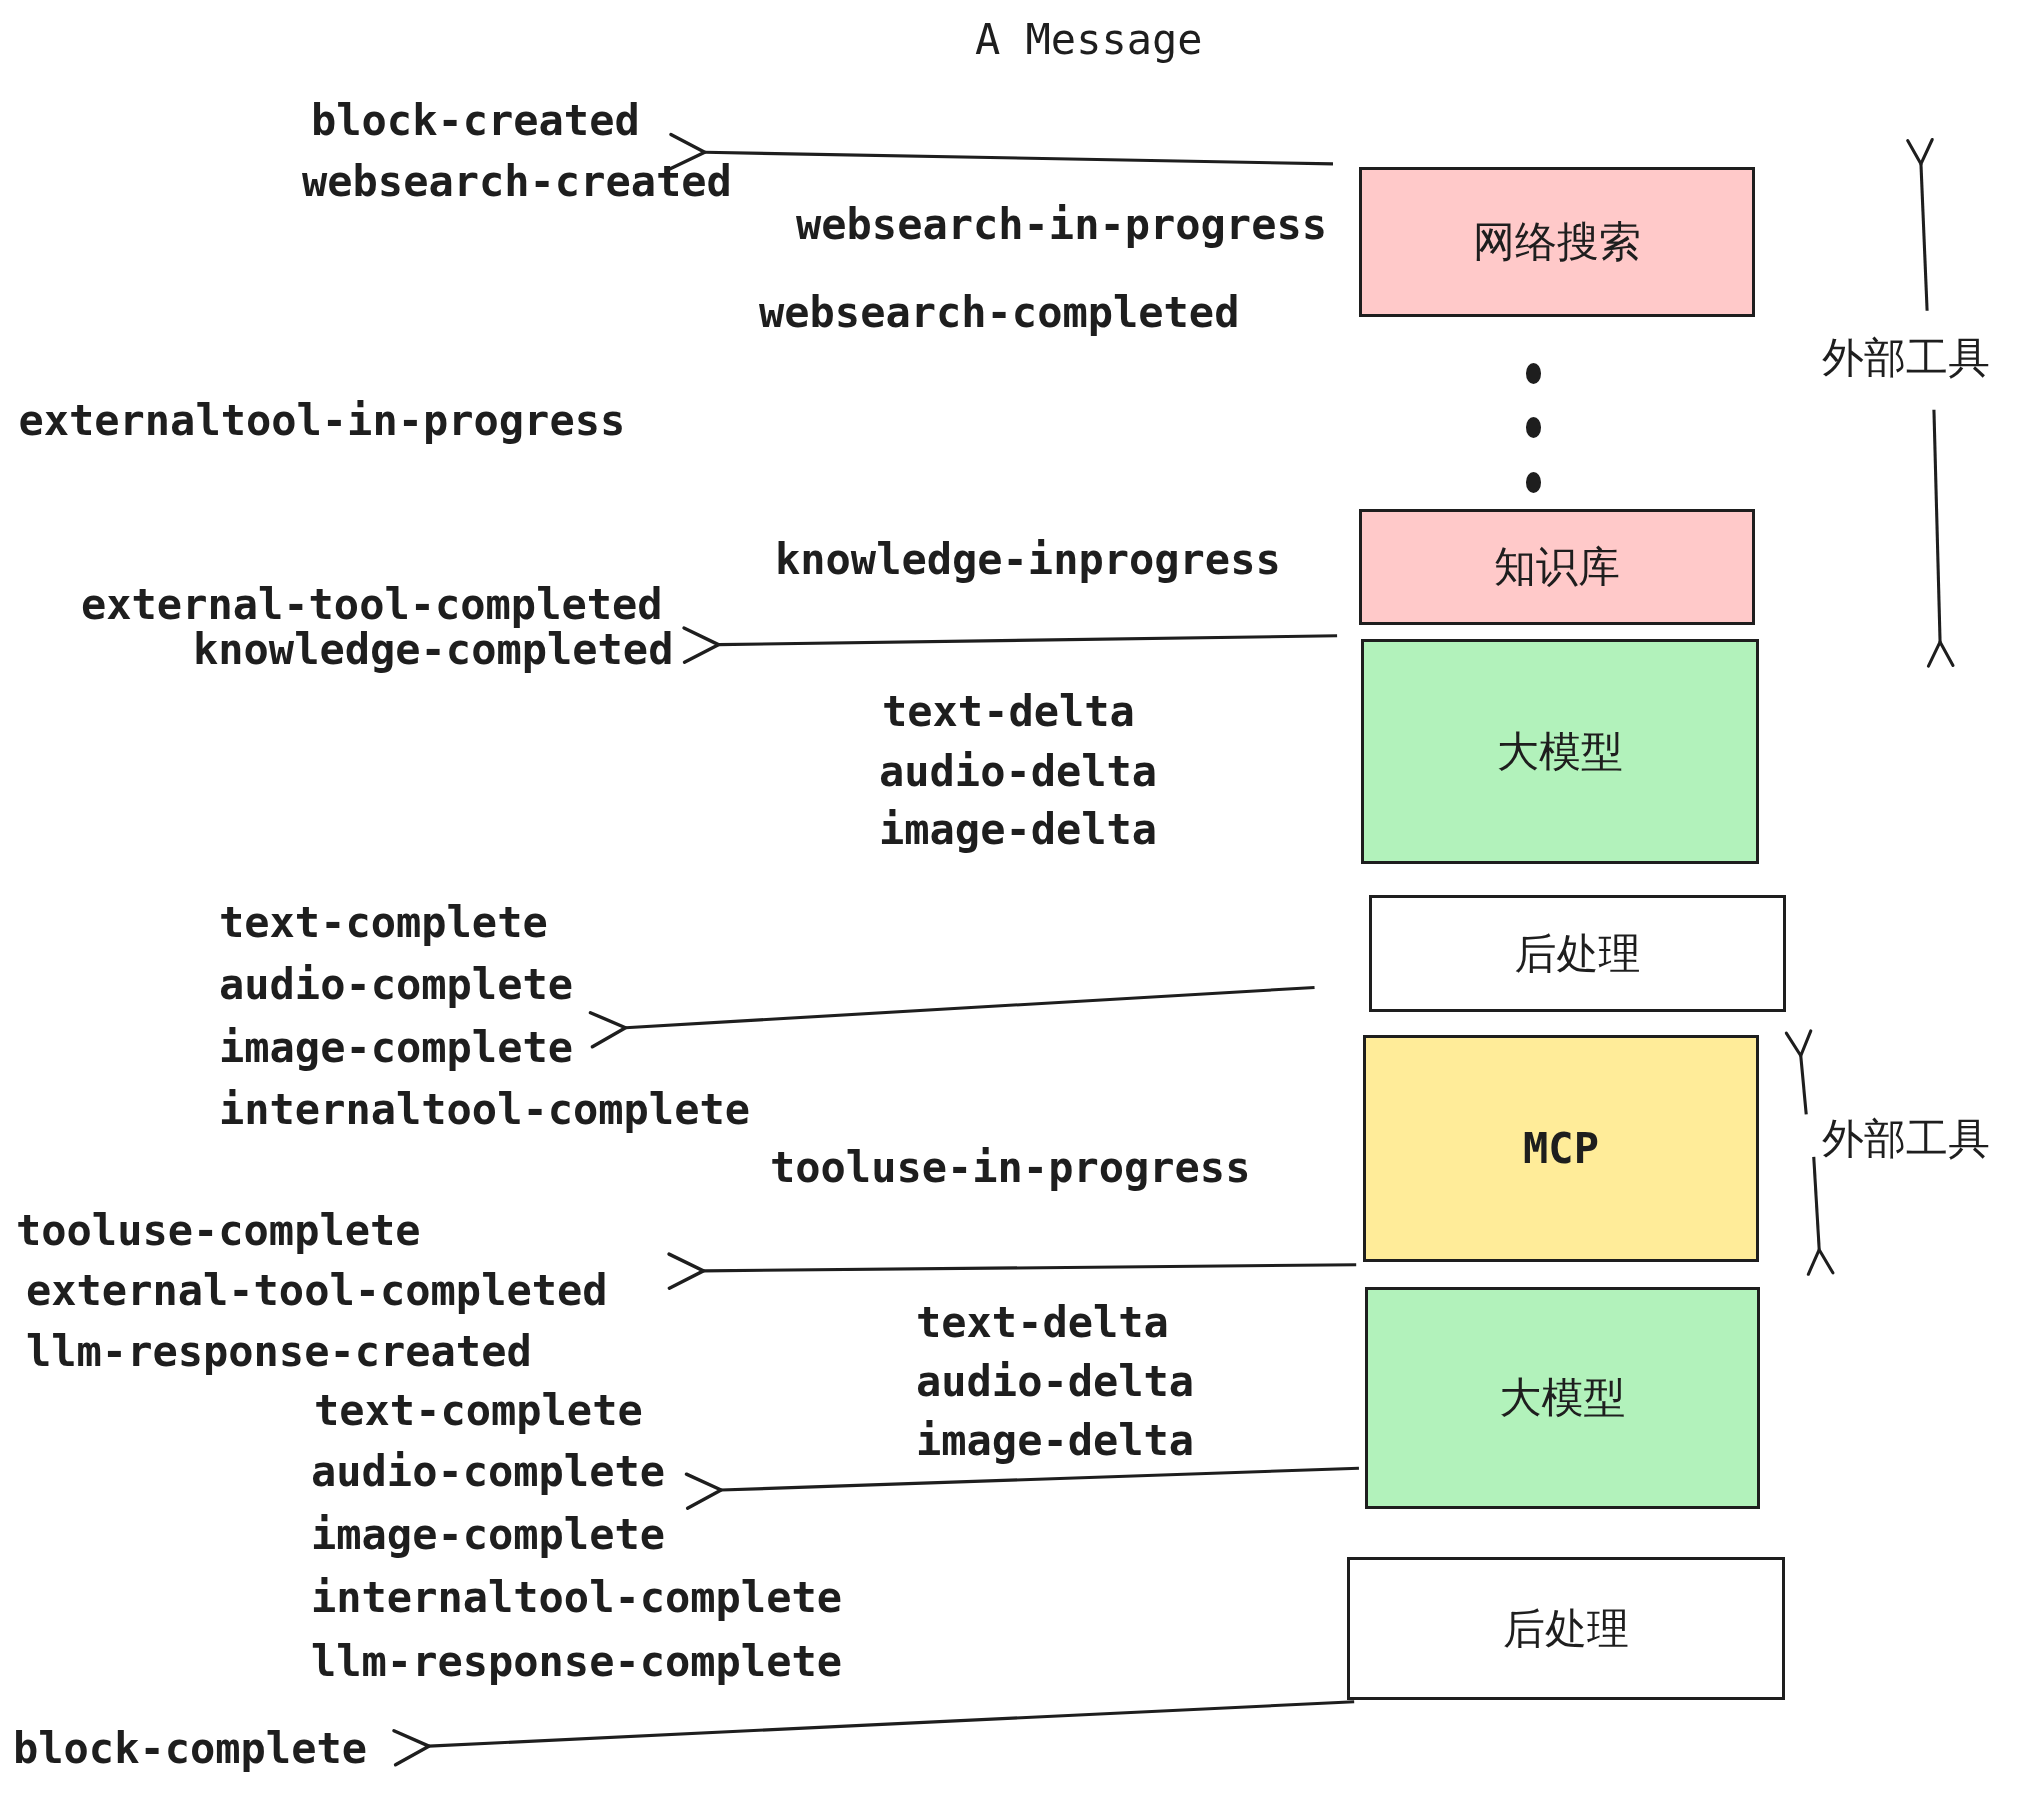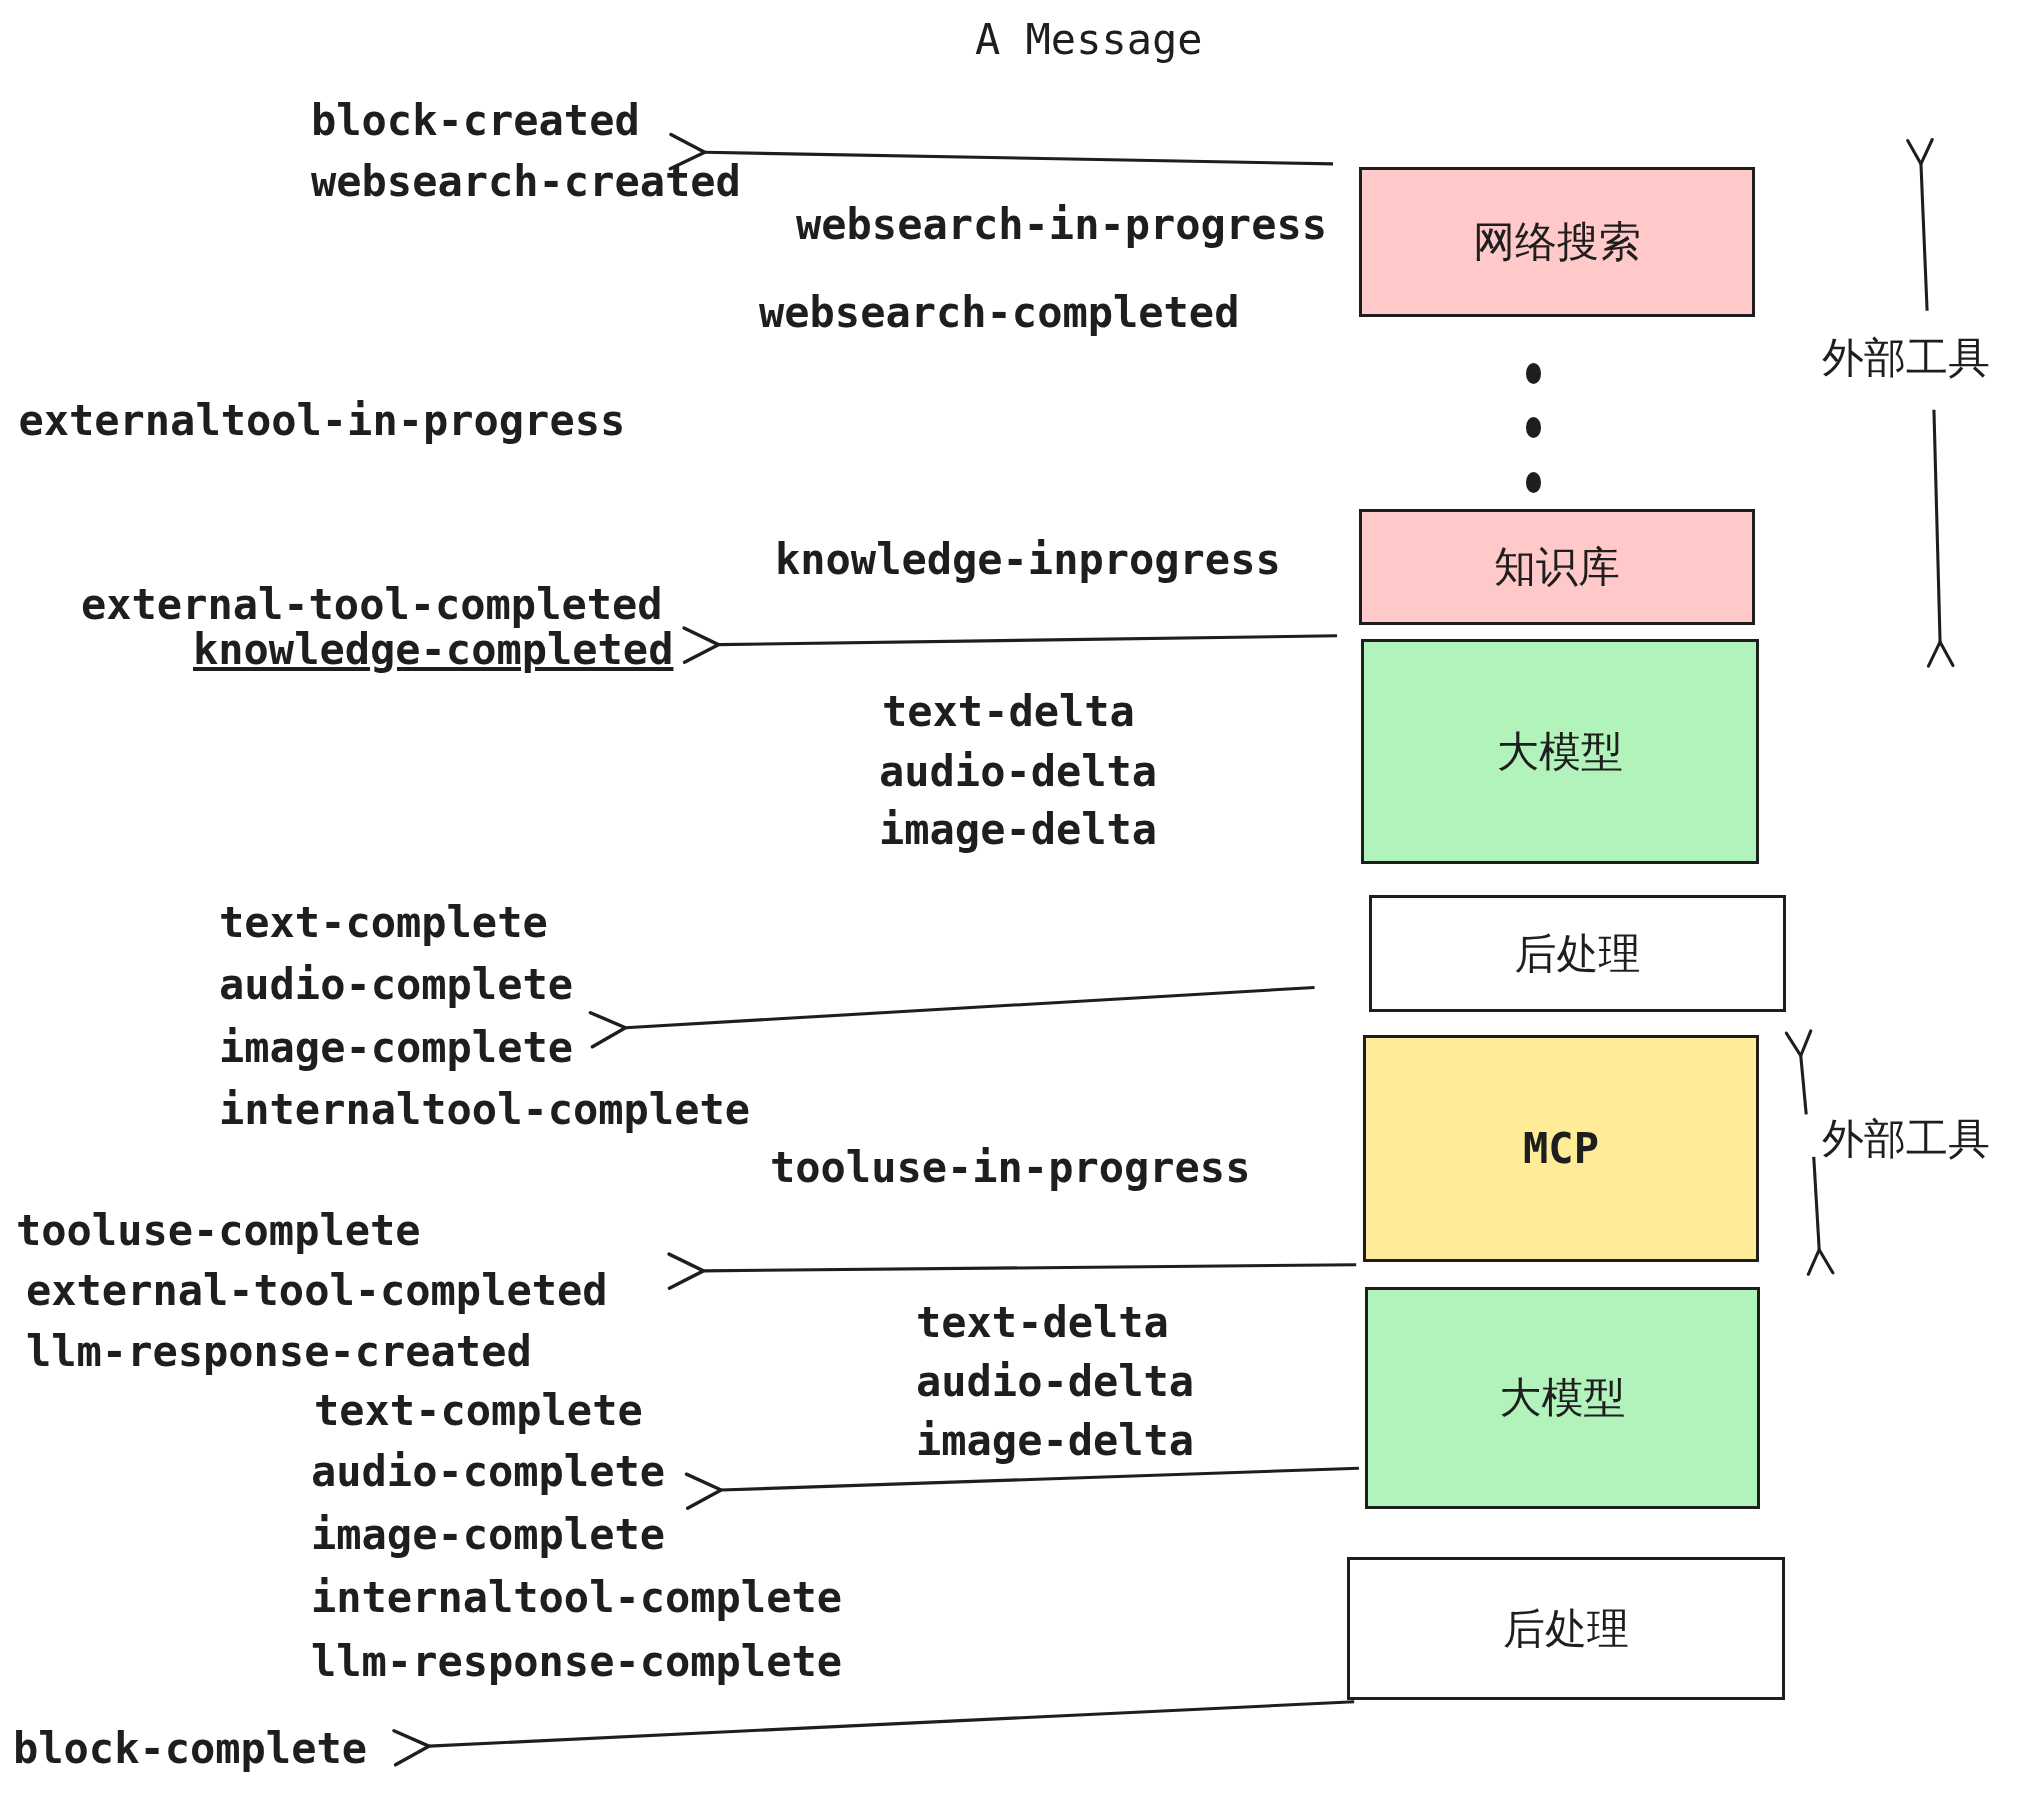--- a/index.html
+++ b/index.html
@@ -43,24 +43,24 @@
   .ann1{left:1822px;top:337px;}
   .ann2{left:1822px;top:1118px;}
   .dot{
     position:absolute;width:15px;height:20.5px;border-radius:50%;
     background:#1e1e1e;z-index:2;
   }
   .d1{left:1526px;top:363px;}
   .d2{left:1526px;top:417px;}
   .d3{left:1526px;top:472px;}
   
-  .ev1{left:311px;top:100px;}   .ev2{left:311px;top:161px;}
+  .ev1{left:311px;top:100px;}   .ev2{left:302px;top:161px;}
   .ev3{left:796px;top:204px;}  .ev4{left:759px;top:292px;}
   .ev5{left:18.4px;top:400px;}    .ev6{left:775px;top:539px;}
-  .ev7{left:81px;top:584px;}   .ev8{left:193px;top:629px;text-decoration:underline;}
+  .ev7{left:81px;top:584px;}   .ev8{left:193px;top:629px;}
   .ev9{left:882px;top:691px;} .ev10{left:879px;top:751px;}
   .ev11{left:879px;top:809px;}.ev12{left:219px;top:902px;}
   .ev13{left:219px;top:964px;} .ev14{left:219px;top:1027px;}
   .ev15{left:219px;top:1089px;} .ev16{left:770px;top:1147px;}
   .ev17{left:16px;top:1210px;}  .ev18{left:26px;top:1270px;}
   .ev19{left:26px;top:1331px;}  .ev20{left:314px;top:1390px;}
   .ev21{left:916px;top:1302px;}.ev22{left:916px;top:1361px;}
   .ev23{left:916px;top:1420px;}.ev24{left:311px;top:1451px;}
   .ev25{left:311px;top:1514px;} .ev26{left:311px;top:1577px;}
   .ev27{left:311px;top:1641px;} .ev28{left:13px;top:1728px;}

